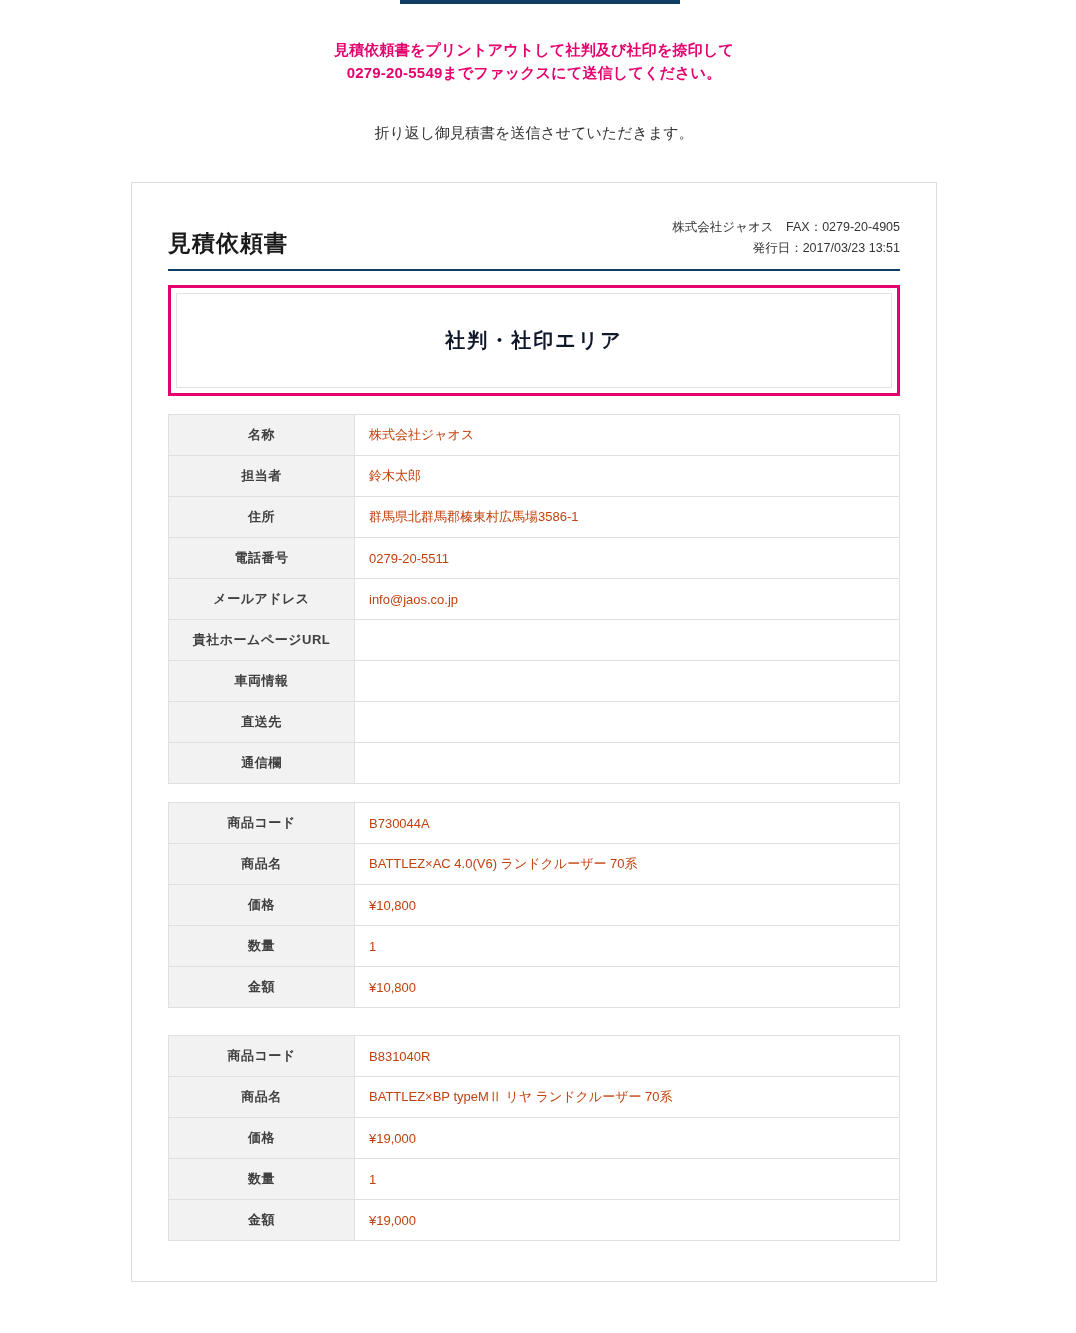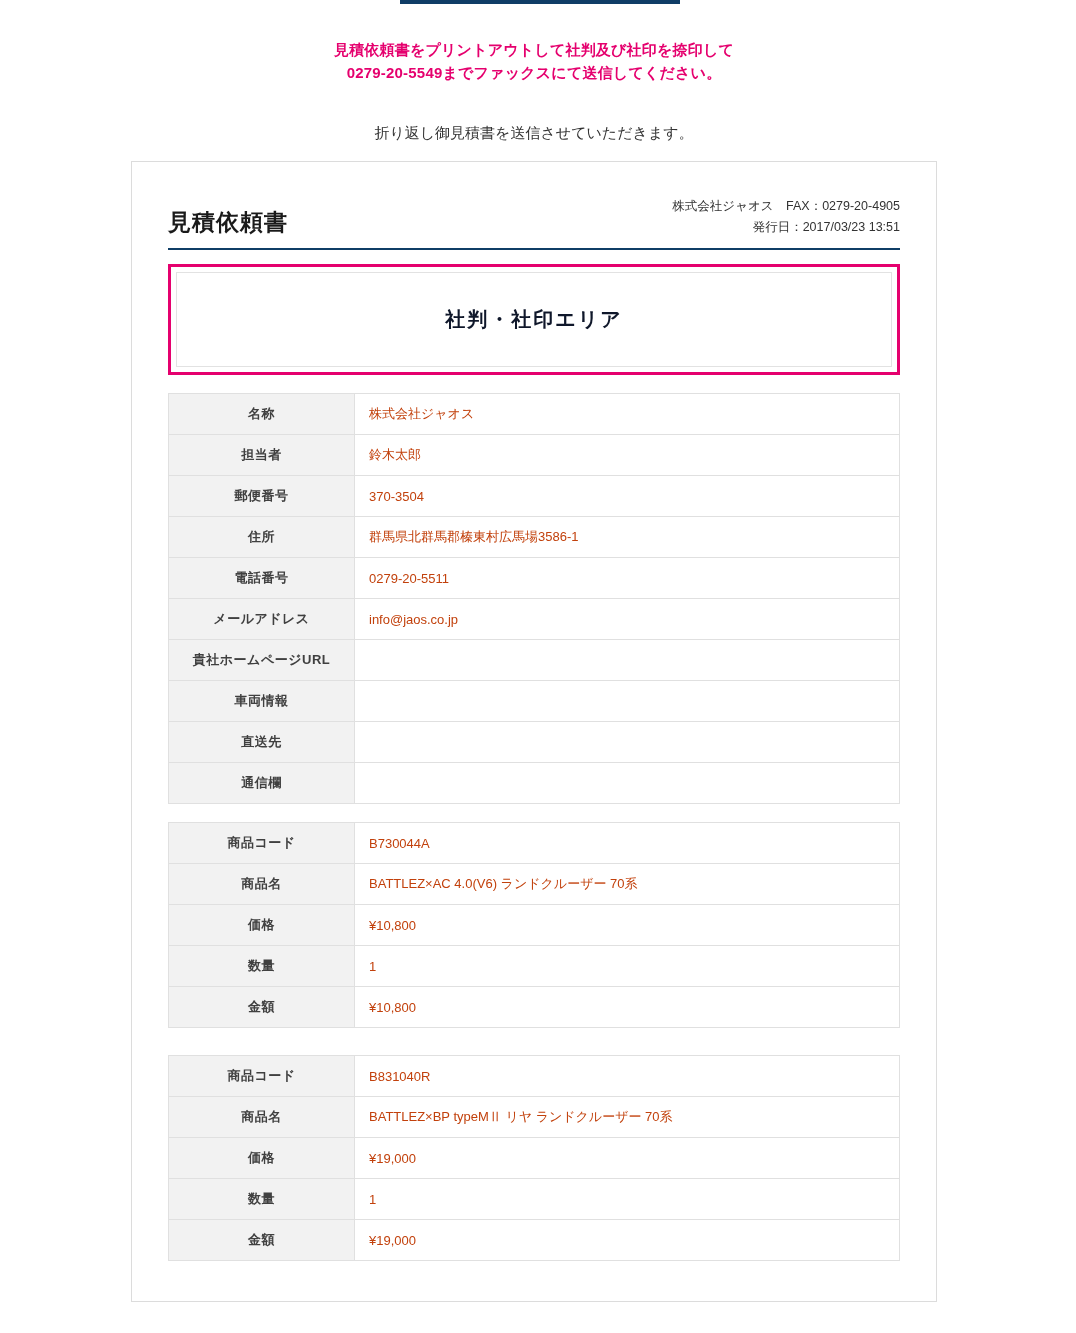--- a/index.html
+++ b/index.html
@@ -44,21 +44,21 @@
     font-weight: 700;
     letter-spacing: 0.2px;
   }
   .notice-sub {
     margin-top: 36px;
     color: #333333;
     font-size: 15px;
   }
   .sheet {
     width: 806px;
-    margin: 17px auto 0 auto;
+    margin: 38px auto 0 auto;
     border: 1px solid #dcdcdc;
     box-sizing: border-box;
     padding: 34px 36px 40px 36px;
     background: #ffffff;
   }
   .sheet-head {
     display: flex;
     align-items: flex-end;
     justify-content: space-between;
     padding-bottom: 10px;
@@ -157,24 +157,20 @@
       <tbody>
           <tr>
             <th>名称</th>
             <td>株式会社ジャオス</td>
           </tr>
           <tr>
             <th>担当者</th>
             <td>鈴木太郎</td>
           </tr>
           <tr>
-            <th>郵便番号</th>
-            <td>370-3504</td>
-          </tr>
-          <tr>
             <th>住所</th>
             <td>群馬県北群馬郡榛東村広馬場3586-1</td>
           </tr>
           <tr>
             <th>電話番号</th>
             <td>0279-20-5511</td>
           </tr>
           <tr>
             <th>メールアドレス</th>
             <td>info@jaos.co.jp</td>

